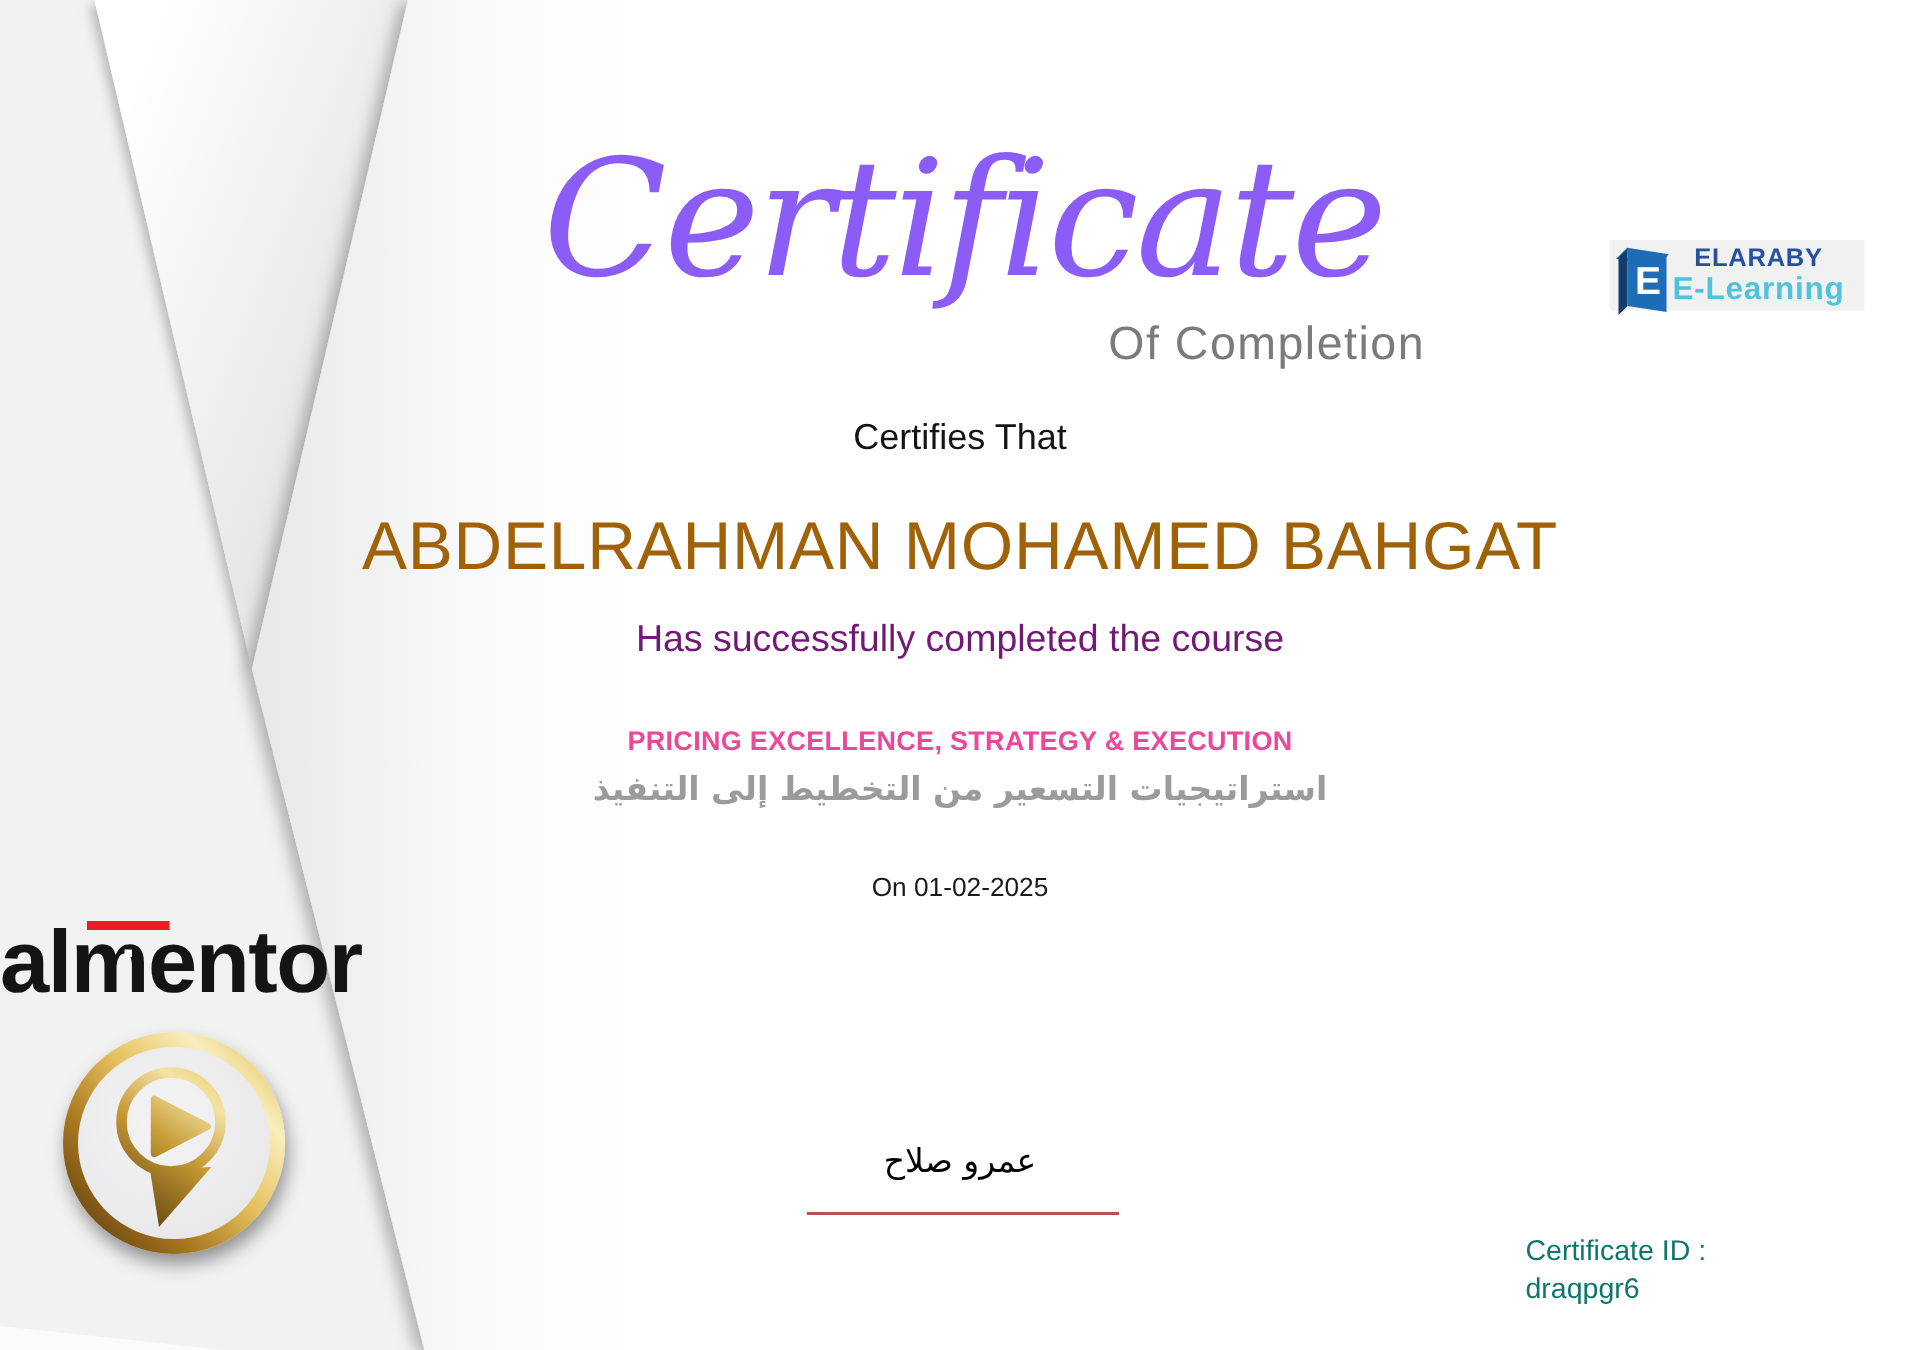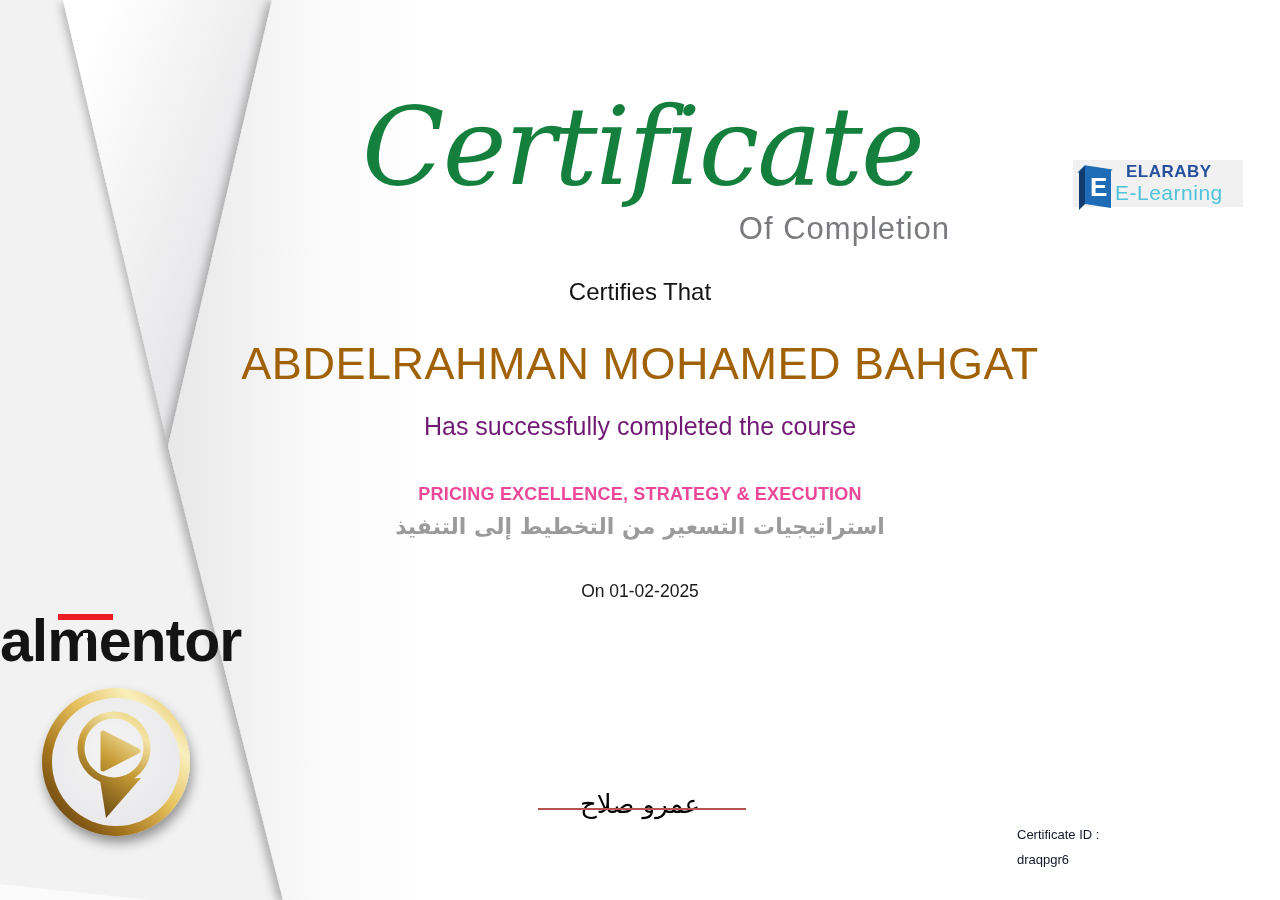--- a/index.html
+++ b/index.html
@@ -10,21 +10,21 @@
     color:#1a1a1a;
   }
   .bg-svg{position:absolute;left:0;top:0;width:1280px;height:900px;}
   .abs{position:absolute;}
   .center-text{left:0;right:0;text-align:center;}
 
   .cert-title{
     top:62px;left:330px;width:625px;height:170px;line-height:170px;
     text-align:center;
     font-family:"DejaVu Serif", serif;font-style:italic;font-weight:400;
-    font-size:108px;color:#15803d;letter-spacing:-2px;
+    font-size:108px;color:#8b5cf6;letter-spacing:-2px;
   }
   .cert-subtitle{
     top:211px;left:330px;width:620px;text-align:right;
     font-size:31px;color:#7a7b7e;letter-spacing:1px;font-weight:400;
   }
   .certifies{top:278px;font-size:24px;color:#141414;}
   .recipient{top:338px;font-size:45px;color:#a16207;letter-spacing:0.5px;}
   .completed{top:412px;font-size:25px;color:#701a75;}
   .course-en{top:484px;font-size:18px;font-weight:bold;color:#ec4899;letter-spacing:0.2px;}
   .course-ar{top:514px;font-size:22px;font-weight:bold;color:#9b9b9b;
@@ -33,31 +33,31 @@
 
   .almentor{top:606px;left:0;right:0;}
   .almentor-inner{display:inline-block;position:relative;}
   .almentor-text{
     font-size:59px;font-weight:bold;color:#141414;letter-spacing:-1px;
     line-height:70px;
   }
   .almentor-bar{position:absolute;left:58px;top:8px;width:55px;height:6px;background:#ed1c24;}
   .almentor-notch{position:absolute;left:83px;top:27px;width:5px;height:5px;background:#ffffff;}
 
-  .signature{top:789px;font-size:26px;color:#000000;font-family:"DejaVu Sans", sans-serif;}
+  .signature{top:762px;font-size:22px;color:#000000;font-family:"DejaVu Sans", sans-serif;}
   .sig-line{top:808px;left:538px;width:208px;height:2px;background:#b75450;}
 
-  .cert-id{left:1017px;top:822px;font-size:13px;line-height:25px;color:#0f172a;}
+  .cert-id{left:1017px;top:822px;font-size:19px;line-height:25px;color:#0f766e;}
 
   .partner{left:1073px;top:160px;width:170px;height:47px;background:#f1f1f2;
     display:flex;align-items:center;}
   .partner-book{position:absolute;left:2px;top:2px;}
   .partner-texts{position:absolute;left:42px;top:2px;}
   .partner-top{font-size:17px;font-weight:bold;color:#25519d;letter-spacing:0.5px;line-height:19px;text-align:center;}
-  .partner-bottom{font-size:21px;font-weight:normal;color:#4fc3d9;letter-spacing:0.5px;line-height:23px;}
+  .partner-bottom{font-size:21px;font-weight:bold;color:#4fc3d9;letter-spacing:0.5px;line-height:23px;}
 </style>
 </head>
 <body>
 
 <svg class="bg-svg" viewBox="0 0 1280 900" xmlns="http://www.w3.org/2000/svg">
   <defs>
     <linearGradient id="vGrad" gradientUnits="userSpaceOnUse" x1="85" y1="60" x2="265" y2="130">
       <stop offset="0" stop-color="#ffffff"></stop>
       <stop offset="1" stop-color="#e7e7e9"></stop>
     </linearGradient>

